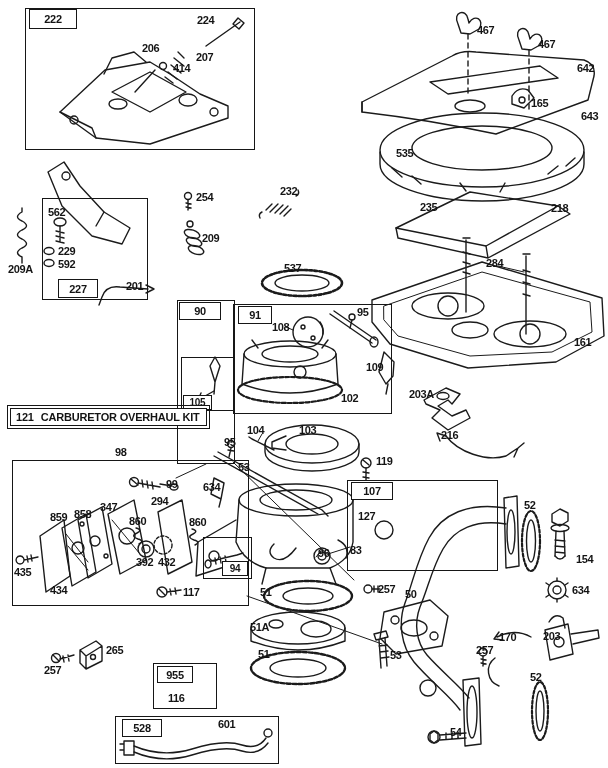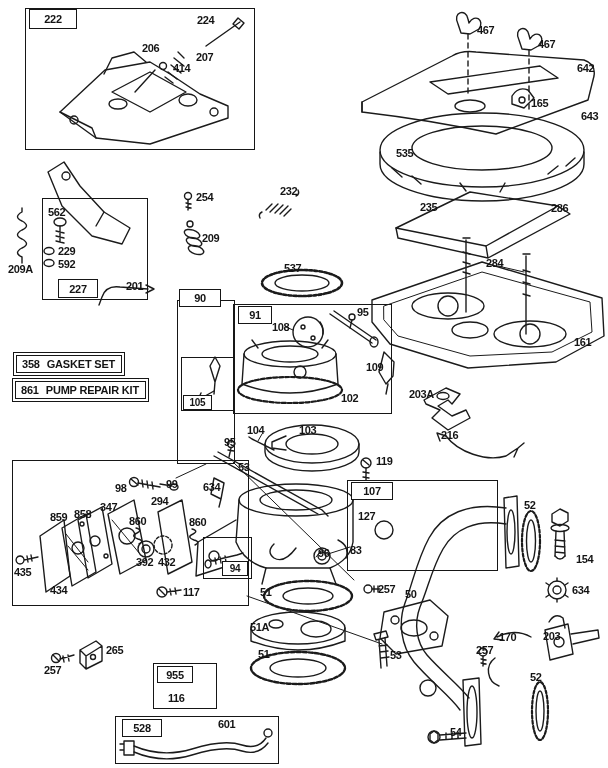--- a/index.html
+++ b/index.html
@@ -328,21 +328,21 @@
     </g>
   </svg>
 
   <div class="pbox" style="left:25px;top:8px;width:228px;height:140px"></div>
   <div class="tab" style="left:29px;top:9px;width:46px;height:18px">222</div>
 
   <div class="pbox" style="left:42px;top:198px;width:104px;height:100px"></div>
   <div class="tab" style="left:58px;top:279px;width:38px;height:17px">227</div>
 
   <div class="pbox" style="left:177px;top:300px;width:56px;height:162px"></div>
-  <div class="tab" style="left:179px;top:289px;width:40px;height:16px">90</div>
+  <div class="tab" style="left:179px;top:302px;width:40px;height:16px">90</div>
 
   <div class="pbox" style="left:181px;top:357px;width:52px;height:52px"></div>
   <div class="tab sm" style="left:183px;top:395px;width:27px;height:13px">105</div>
 
   <div class="pbox" style="left:233px;top:304px;width:157px;height:108px"></div>
   <div class="tab" style="left:238px;top:306px;width:32px;height:16px">91</div>
 
   <div class="pbox" style="left:347px;top:480px;width:149px;height:89px"></div>
   <div class="tab" style="left:351px;top:482px;width:40px;height:16px">107</div>
 
@@ -350,41 +350,37 @@
   <div class="tab sm" style="left:222px;top:561px;width:24px;height:13px">94</div>
 
   <div class="pbox" style="left:12px;top:460px;width:235px;height:144px"></div>
 
   <div class="pbox" style="left:153px;top:663px;width:62px;height:44px;background:#fff"></div>
   <div class="tab" style="left:157px;top:666px;width:34px;height:15px">955</div>
 
   <div class="pbox" style="left:115px;top:716px;width:162px;height:46px"></div>
   <div class="tab" style="left:122px;top:719px;width:38px;height:16px">528</div>
 
-  <div class="kit" style="left:16px;top:355px">
-    <span>358</span>
-    <span>GASKET SET</span>
-  </div>
-  <div class="kit" style="left:15px;top:381px">
-    <span>861</span>
-    <span>PUMP REPAIR KIT</span>
+  <div class="kit" style="left:10px;top:408px">
+    <span>121</span>
+    <span>CARBURETOR OVERHAUL KIT</span>
   </div>
 
   <span class="pl" style="left:197px;top:14px">224</span>
   <span class="pl" style="left:142px;top:42px">206</span>
   <span class="pl" style="left:196px;top:51px">207</span>
   <span class="pl" style="left:173px;top:62px">414</span>
 
   <span class="pl" style="left:477px;top:24px">467</span>
   <span class="pl" style="left:538px;top:38px">467</span>
   <span class="pl" style="left:577px;top:62px">642</span>
   <span class="pl" style="left:581px;top:110px">643</span>
   <span class="pl" style="left:531px;top:97px">165</span>
   <span class="pl" style="left:396px;top:147px">535</span>
-  <span class="pl" style="left:551px;top:202px">286</span>
+  <span class="pl" style="left:551px;top:202px">218</span>
   <span class="pl" style="left:420px;top:201px">235</span>
   <span class="pl" style="left:486px;top:257px">284</span>
   <span class="pl" style="left:574px;top:336px">161</span>
 
   <span class="pl" style="left:8px;top:263px">209A</span>
   <span class="pl" style="left:48px;top:206px">562</span>
   <span class="pl" style="left:58px;top:245px">229</span>
   <span class="pl" style="left:58px;top:258px">592</span>
 
   <span class="pl" style="left:196px;top:191px">254</span>
@@ -398,21 +394,21 @@
   <span class="pl" style="left:366px;top:361px">109</span>
   <span class="pl" style="left:341px;top:392px">102</span>
 
   <span class="pl" style="left:247px;top:424px">104</span>
   <span class="pl" style="left:299px;top:424px">103</span>
   <span class="pl" style="left:376px;top:455px">119</span>
 
   <span class="pl" style="left:224px;top:436px">95</span>
   <span class="pl" style="left:238px;top:461px">53</span>
   <span class="pl" style="left:203px;top:481px">634</span>
-  <span class="pl" style="left:115px;top:482px">98</span>
+  <span class="pl" style="left:115px;top:446px">98</span>
   <span class="pl" style="left:166px;top:478px">99</span>
 
   <span class="pl" style="left:151px;top:495px">294</span>
   <span class="pl" style="left:50px;top:511px">859</span>
   <span class="pl" style="left:74px;top:508px">858</span>
   <span class="pl" style="left:100px;top:501px">347</span>
   <span class="pl" style="left:129px;top:515px">860</span>
   <span class="pl" style="left:189px;top:516px">860</span>
   <span class="pl" style="left:136px;top:556px">392</span>
   <span class="pl" style="left:158px;top:556px">432</span>

